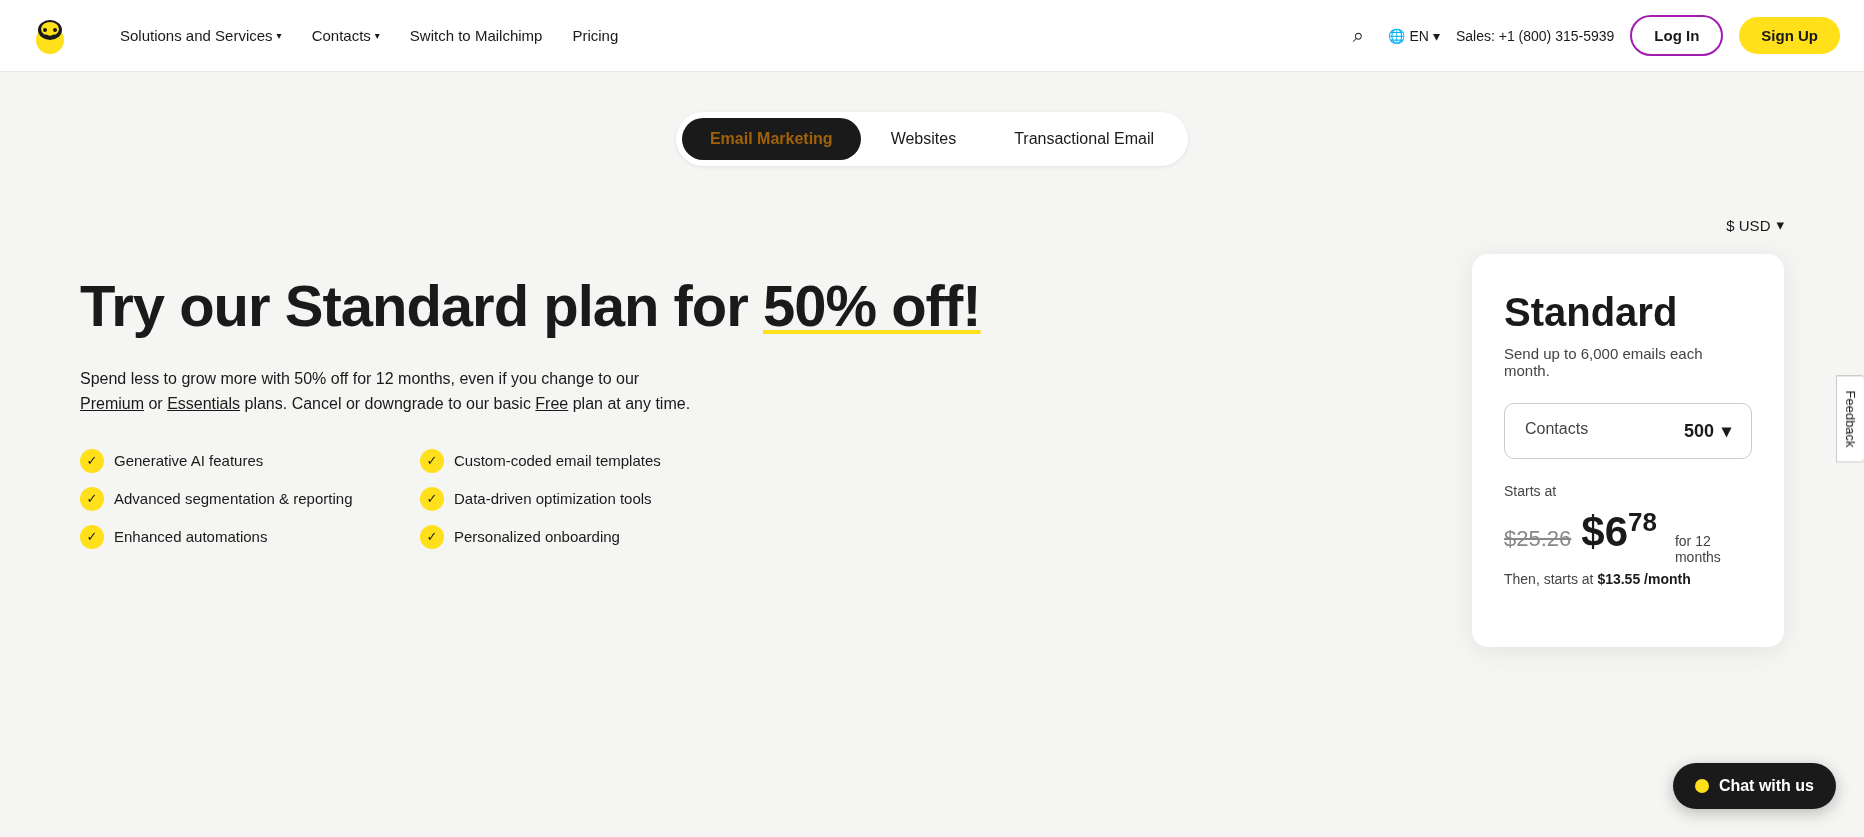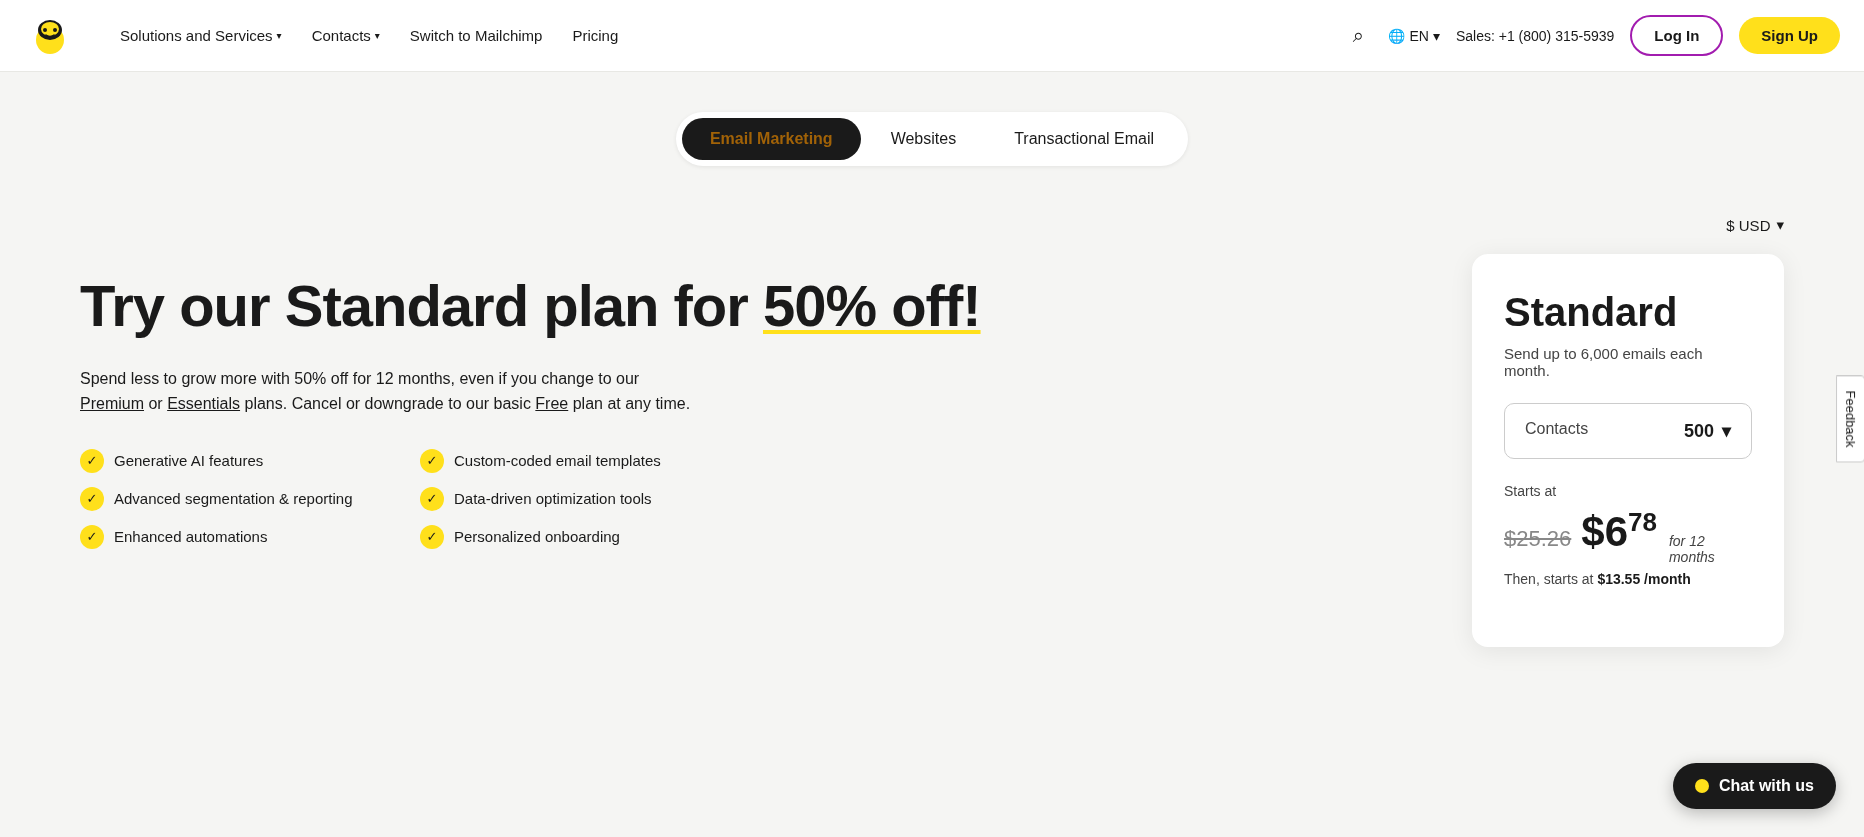--- a/index.html
+++ b/index.html
@@ -279,22 +279,21 @@
       color: #1a1a1a;
     }
     .price-cents {
       font-size: 26px;
       font-weight: 700;
       vertical-align: super;
     }
     .price-duration {
       font-size: 14px;
       color: #444;
-      margin-left: 2px;
-      font-style: italic;
+      margin-left: 8px;
     }
     .price-then {
       font-size: 14px;
       color: #444;
       margin-bottom: 28px;
     }
     .price-then strong {
       font-weight: 700;
       color: #1a1a1a;
     }

